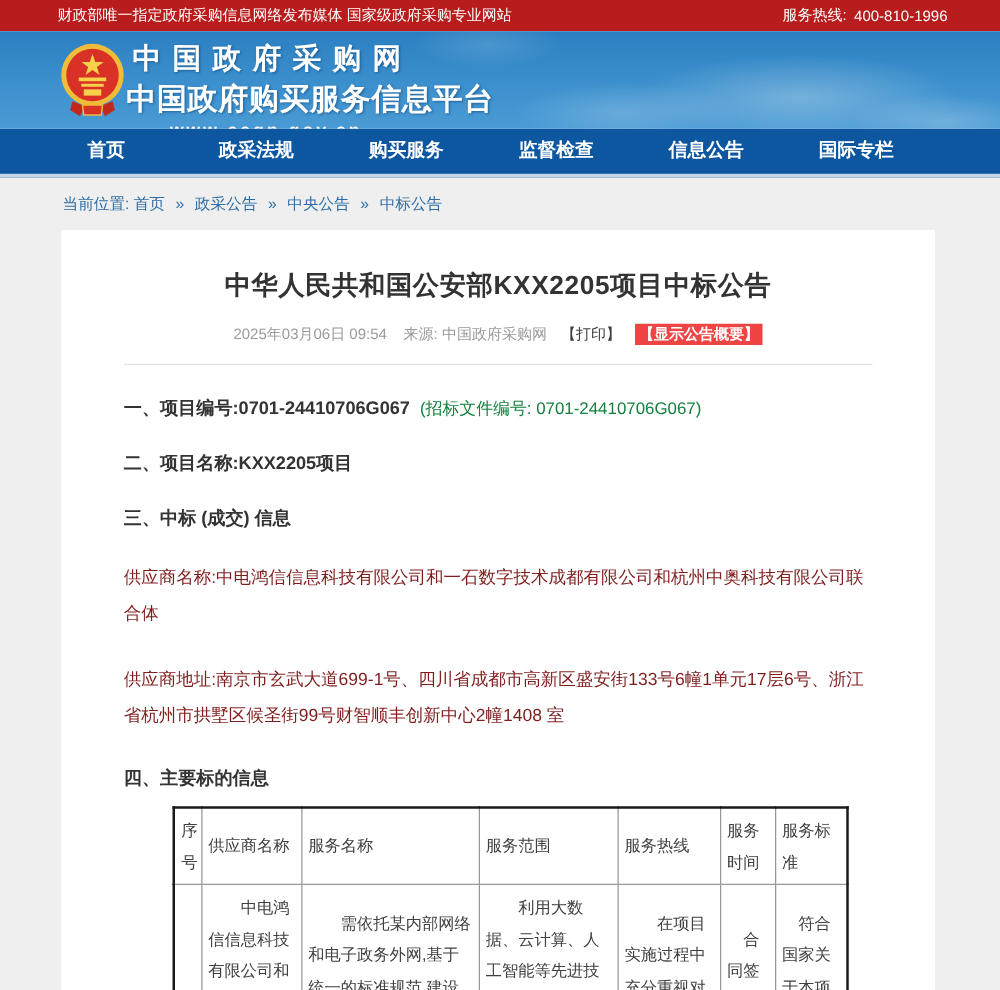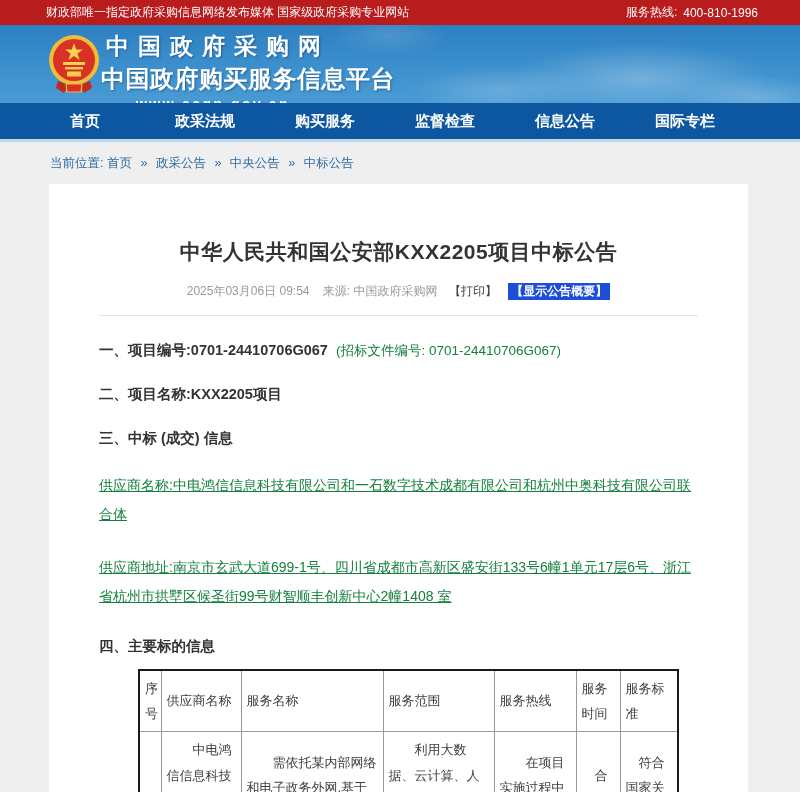--- a/index.html
+++ b/index.html
@@ -46,33 +46,33 @@
   }
   .breadcrumb a { color:#2d6da5; text-decoration:none; cursor:pointer; }
   .breadcrumb .sep { margin:0 5px; color:#2d6da5; }
   
   .card {
     width:699px; height:613px; margin-left:49px; background:#fff;
     padding:26px 50px 0 50px; overflow:hidden;
   }
   .article-title {
     text-align:center; font-size:21px; font-weight:bold; color:#333;
-    margin-top:28px; letter-spacing:0.5px;
+    margin-top:4px; letter-spacing:0.5px;
   }
   .meta { text-align:center; font-size:12px; color:#999; margin-top:17px; }
   .meta .src-label { margin-left:10px; }
   .meta .print { color:#404040; margin-left:8px; cursor:pointer; }
   .meta .summary-badge {
-    background:#1d4ed8; color:#fff; padding:1px 3px 2px; margin-left:8px;
+    background:#ef4444; color:#fff; padding:1px 3px 2px; margin-left:8px;
     font-weight:bold; cursor:pointer;
   }
   .divider { border:none; border-top:1px solid #e3e3e3; margin-top:15px; }
   .sec { font-size:14.5px; font-weight:bold; color:#333; margin-top:25px; }
   .sec .note { font-weight:normal; color:#15803d; font-size:13.5px; margin-left:4px; }
-  .para { font-size:14px; color:#15803d; margin-top:23px; line-height:2.1;text-decoration:underline; }
+  .para { font-size:14px; color:#7f1d1d; margin-top:23px; line-height:2.1; }
   
   .bid-table {
     border-collapse:collapse; margin:13px 0 0 39px;
     border:2px solid #1a1a1a; table-layout:fixed; width:539px;
     font-size:13px; color:#404040;
   }
   .bid-table th, .bid-table td {
     border:1px solid #999; font-weight:normal; vertical-align:middle;
     padding:5px 5px; line-height:1.95; word-break:break-all; text-align:left;
   }

